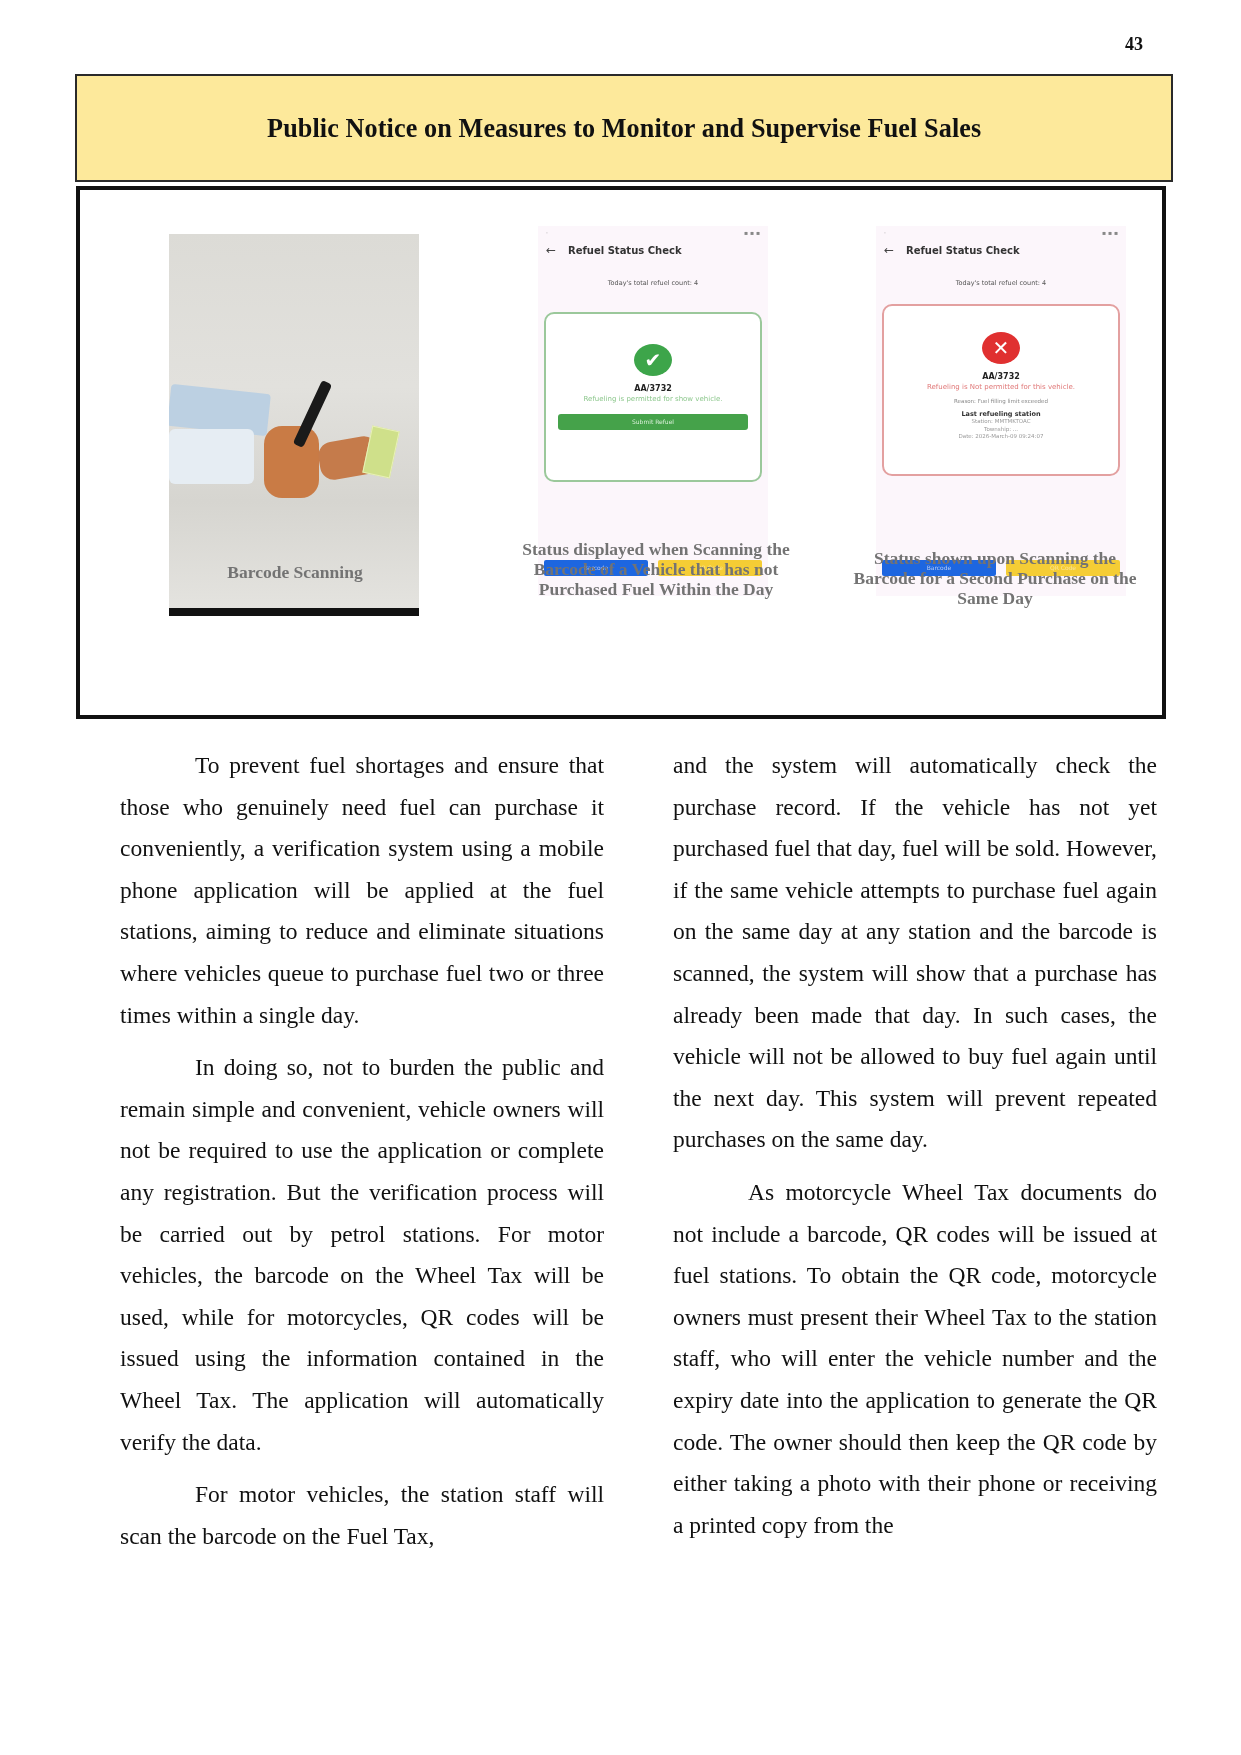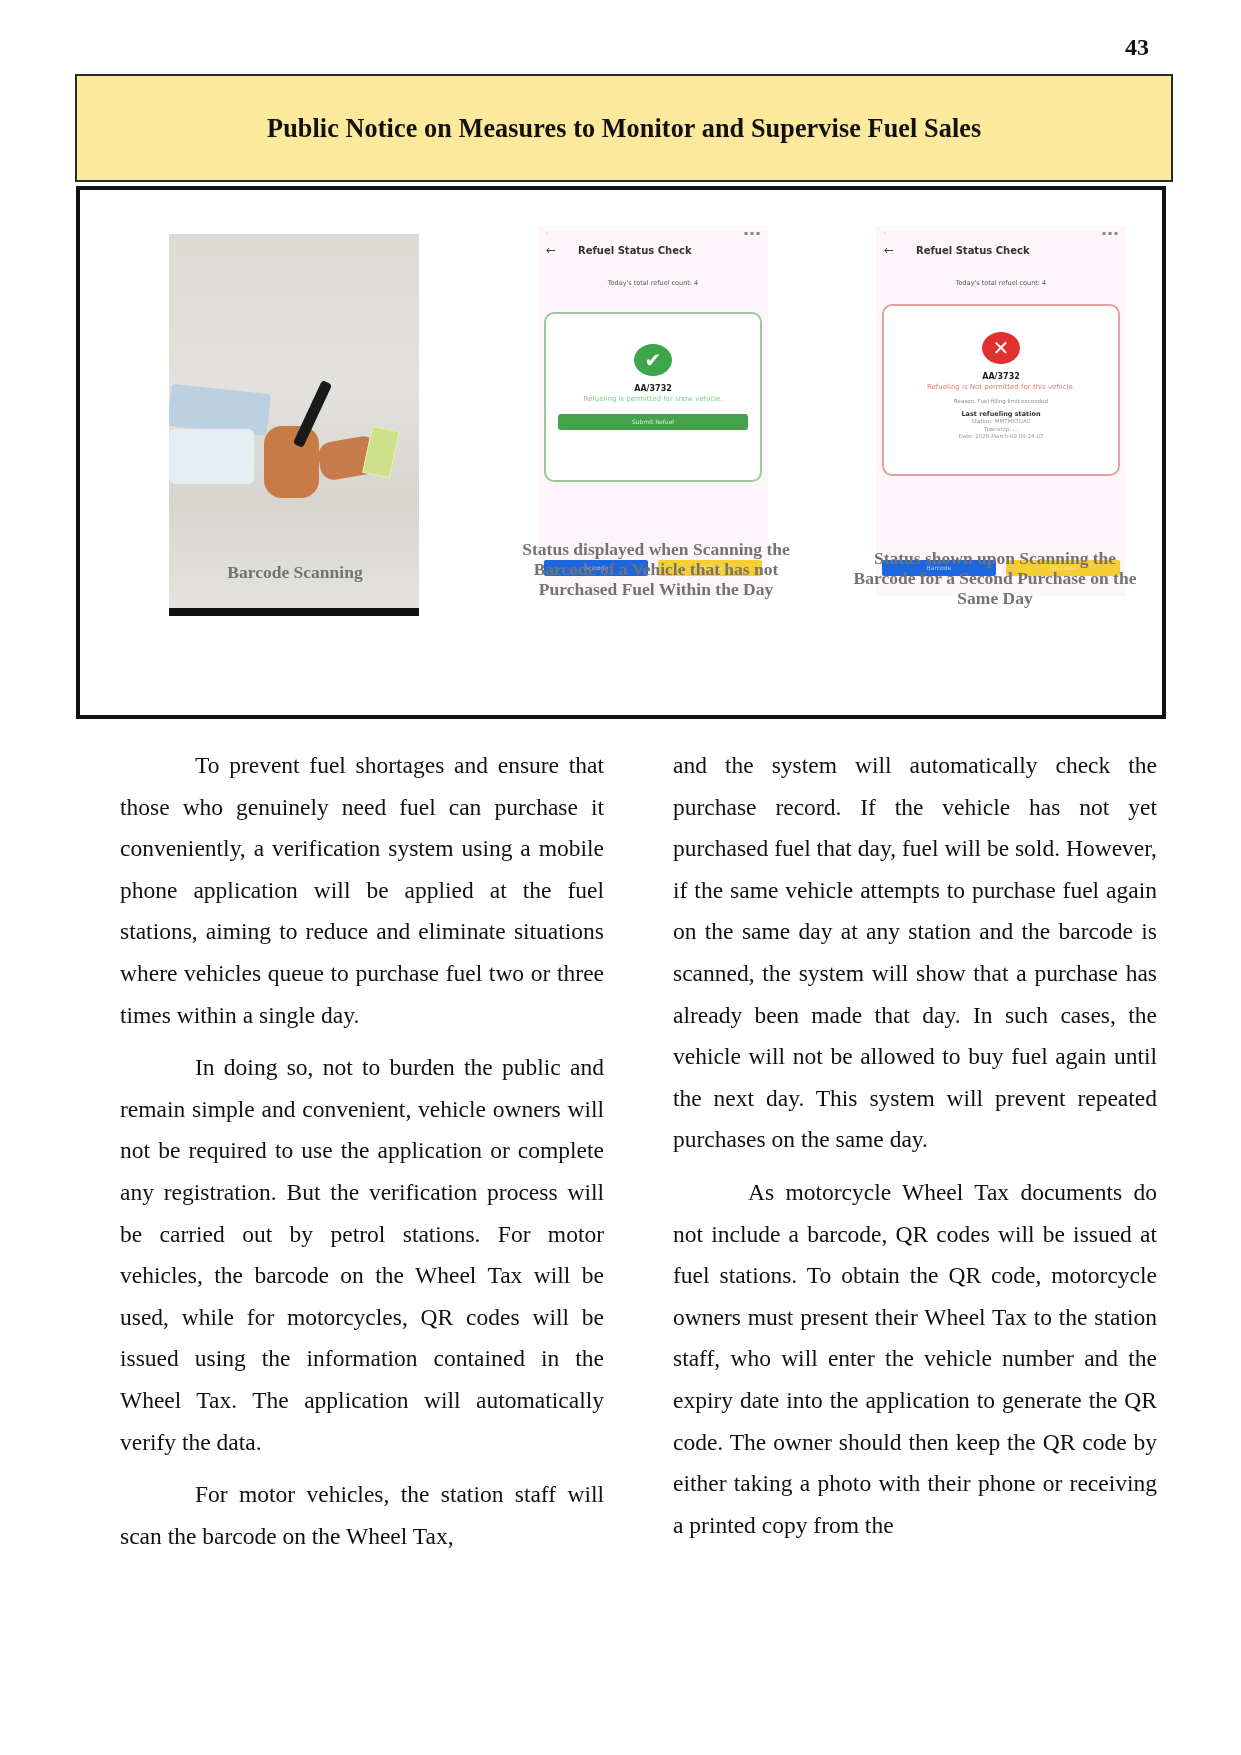--- a/index.html
+++ b/index.html
@@ -1,19 +1,19 @@
 <!DOCTYPE html>
 <html><head>
 <meta charset="utf-8">
 <style>
   * { box-sizing: border-box; margin: 0; padding: 0; }
   html, body { width: 1241px; height: 1755px; background: #ffffff; overflow: hidden; }
   body { position: relative; font-family: "Liberation Serif", "DejaVu Serif", serif; color: #111; }
 
-  .page-number { position: absolute; top: 34px; left: 1125px; font-size: 24px; font-weight: bold; }
+  .page-number { position: absolute; top: 34px; left: 1125px; font-size: 18px; font-weight: bold; }
 
   .title-box {
     position: absolute; left: 75px; top: 74px; width: 1098px; height: 108px;
     background: #fde99b; border: 2px solid #2a2a2a;
     display: flex; align-items: center; justify-content: center;
   }
   .title-box h1 { font-size: 27px; font-weight: bold; letter-spacing: 0.1px; transform: scaleX(0.97); }
 
   .figure-box {
     position: absolute; left: 76px; top: 186px; width: 1090px; height: 533px;
@@ -37,21 +37,21 @@
   
   .screen {
     position: absolute; width: 230px; height: 370px; background: #fcf6fb; overflow: hidden;
     font-family: "DejaVu Sans", sans-serif;
   }
   .screen.s1 { left: 458px; top: 36px; }
   .screen.s2 { left: 796px; top: 36px; width: 250px; }
   .status-bar { height: 14px; font-size: 6px; color: #888; padding: 3px 8px; display: flex; justify-content: space-between; }
   .app-bar { display: flex; align-items: center; padding: 2px 8px; height: 20px; }
   .app-bar .back { font-size: 12px; color: #444; width: 22px; }
-  .app-bar .app-title { font-size: 10px; color: #333; font-weight: bold; margin-left: 10px; }
+  .app-bar .app-title { font-size: 10px; color: #333; font-weight: bold; }
   .refuel-count { font-size: 6.5px; color: #555; text-align: center; margin-top: 19px; }
   .status-card {
     position: absolute; left: 6px; top: 86px; right: 6px; height: 170px;
     background: #fff; border-radius: 10px; border: 2px solid #9bc89b; text-align: center;
   }
   .s2 .status-card { border-color: #e3a0a0; top: 78px; height: 172px; }
   .status-icon { width: 38px; height: 32px; margin: 30px auto 8px; border-radius: 50%; color: #fff; font-size: 20px; line-height: 32px; font-weight: bold; }
   .s1 .status-icon { background: #3da54a; }
   .s2 .status-icon { background: #e03030; margin-top: 26px; }
   .plate { font-size: 8px; font-weight: bold; color: #222; }
@@ -156,19 +156,19 @@
   </div>
 
   <div class="caption cap1">Barcode Scanning</div>
   <div class="caption cap2">Status displayed when Scanning the Barcode of a Vehicle that has not Purchased Fuel Within the Day</div>
   <div class="caption cap3">Status shown upon Scanning the Barcode for a Second Purchase on the Same Day</div>
 </div>
 
 <div class="col left">
   <p class="indent">To prevent fuel shortages and ensure that those who genuinely need fuel can purchase it conveniently, a verification sys­tem using a mobile phone application will be applied at the fuel stations, aiming to reduce and eliminate situations where vehi­cles queue to purchase fuel two or three times within a single day.</p>
   <p class="indent">In doing so, not to burden the public and remain simple and convenient, vehicle owners will not be required to use the ap­plication or complete any registration. But the verification process will be carried out by petrol stations. For motor vehicles, the barcode on the Wheel Tax will be used, while for motorcycles, QR codes will be issued using the information contained in the Wheel Tax. The application will auto­matically verify the data.</p>
-  <p class="indent">For motor vehicles, the station staff will scan the barcode on the Wheel Tax,</p>
+  <p class="indent">For motor vehicles, the station staff will scan the barcode on the Fuel Tax,</p>
 </div>
 
 <div class="col right">
   <p class="cont">and the system will automatically check the purchase record. If the vehicle has not yet purchased fuel that day, fuel will be sold. However, if the same vehicle attempts to purchase fuel again on the same day at any station and the barcode is scanned, the system will show that a purchase has al­ready been made that day. In such cases, the vehicle will not be allowed to buy fuel again until the next day. This system will prevent repeated purchases on the same day.</p>
   <p class="indent">As motorcycle Wheel Tax docu­ments do not include a barcode, QR codes will be issued at fuel stations. To obtain the QR code, motorcycle owners must present their Wheel Tax to the station staff, who will enter the vehicle number and the expi­ry date into the application to generate the QR code. The owner should then keep the QR code by either taking a photo with their phone or receiving a printed copy from the</p>
 </div>
 
 </body></html>

